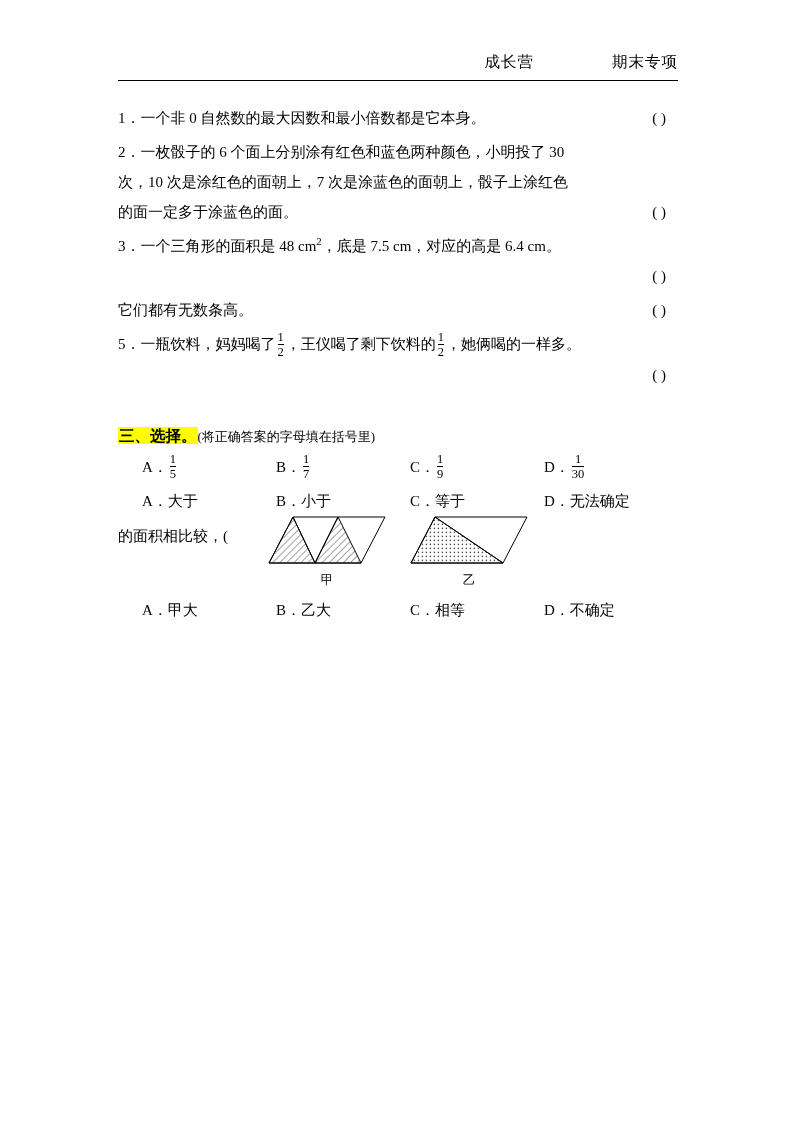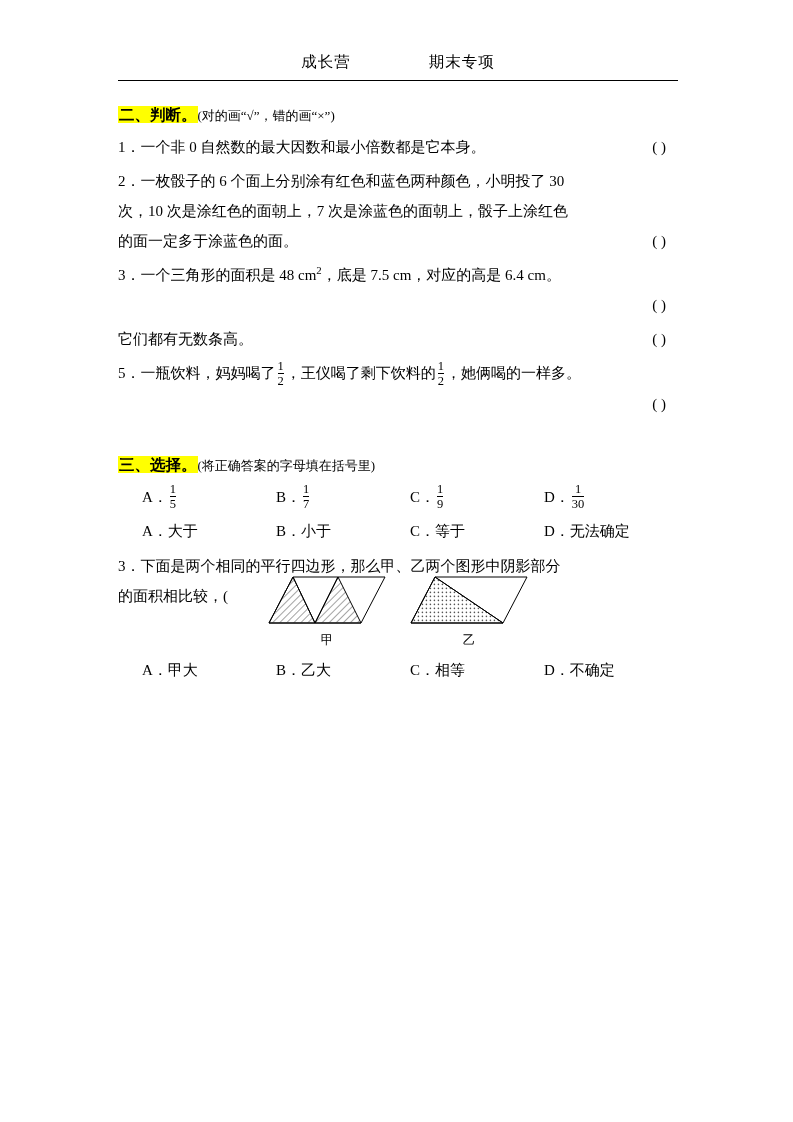--- a/index.html
+++ b/index.html
@@ -21,21 +21,21 @@
   }
   .content {
     position: absolute;
     left: 118px;
     top: 52px;
     width: 560px;
   }
   
   .doc-header {
     display: flex;
-    justify-content: center;
+    justify-content: flex-end;
     align-items: baseline;
     gap: 78px;
     font-size: 15.5px;
     letter-spacing: 1px;
     padding-bottom: 7px;
   }
   .header-rule {
     border-bottom: 1.4px solid #000;
     width: 100%;
     margin-bottom: 22px;
@@ -126,23 +126,20 @@
 
 <div class="page">
   <div class="content">
 
     <div class="doc-header">
       <span>成长营</span>
       <span>期末专项</span>
     </div>
     <div class="header-rule"></div>
 
-    <p class="section-head">
-      <span class="hl">二、判断。</span><span class="note">(对的画“√”，错的画“×”)</span>
-    </p>
 
     <div class="q">
       <span class="num">1．</span><span>一个非 0 自然数的最大因数和最小倍数都是它本身。</span><span class="right-paren paren">(        )</span>
       <span class="clearline"></span>
     </div>
 
     <div class="q">
       <span class="line"><span class="num">2．</span><span>一枚骰子的 6 个面上分别涂有红色和蓝色两种颜色，小明投了 30</span></span>
       <span class="line">次，10 次是涂红色的面朝上，7 次是涂蓝色的面朝上，骰子上涂红色</span>
       <span class="line"><span>的面一定多于涂蓝色的面。</span><span class="right-paren paren">(        )</span></span>
@@ -212,21 +209,20 @@
           <span>C．</span>
           <span>等于</span>
         </span>
       <span class="opt">
           <span>D．</span>
           <span>无法确定</span>
         </span>
     </div>
 
     <div class="q">
-      <span class="line"><span class="num">3．</span><span>下面是两个相同的平行四边形，那么甲、乙两个图形中阴影部分</span></span>
       <span class="line"><span>的面积相比较，(</span><span class="blank-paren">        </span><span>)。</span></span>
     </div>
 
     <div class="figure-wrap">
       <div class="fig-item">
         <svg width="120" height="56" viewBox="0 0 120 56">
           <defs>
             <pattern id="hatchA" width="5" height="5" patternTransform="rotate(45)" patternUnits="userSpaceOnUse">
               <line x1="0" y1="0" x2="0" y2="5" stroke="#555" stroke-width="1.1"></line>
             </pattern>

